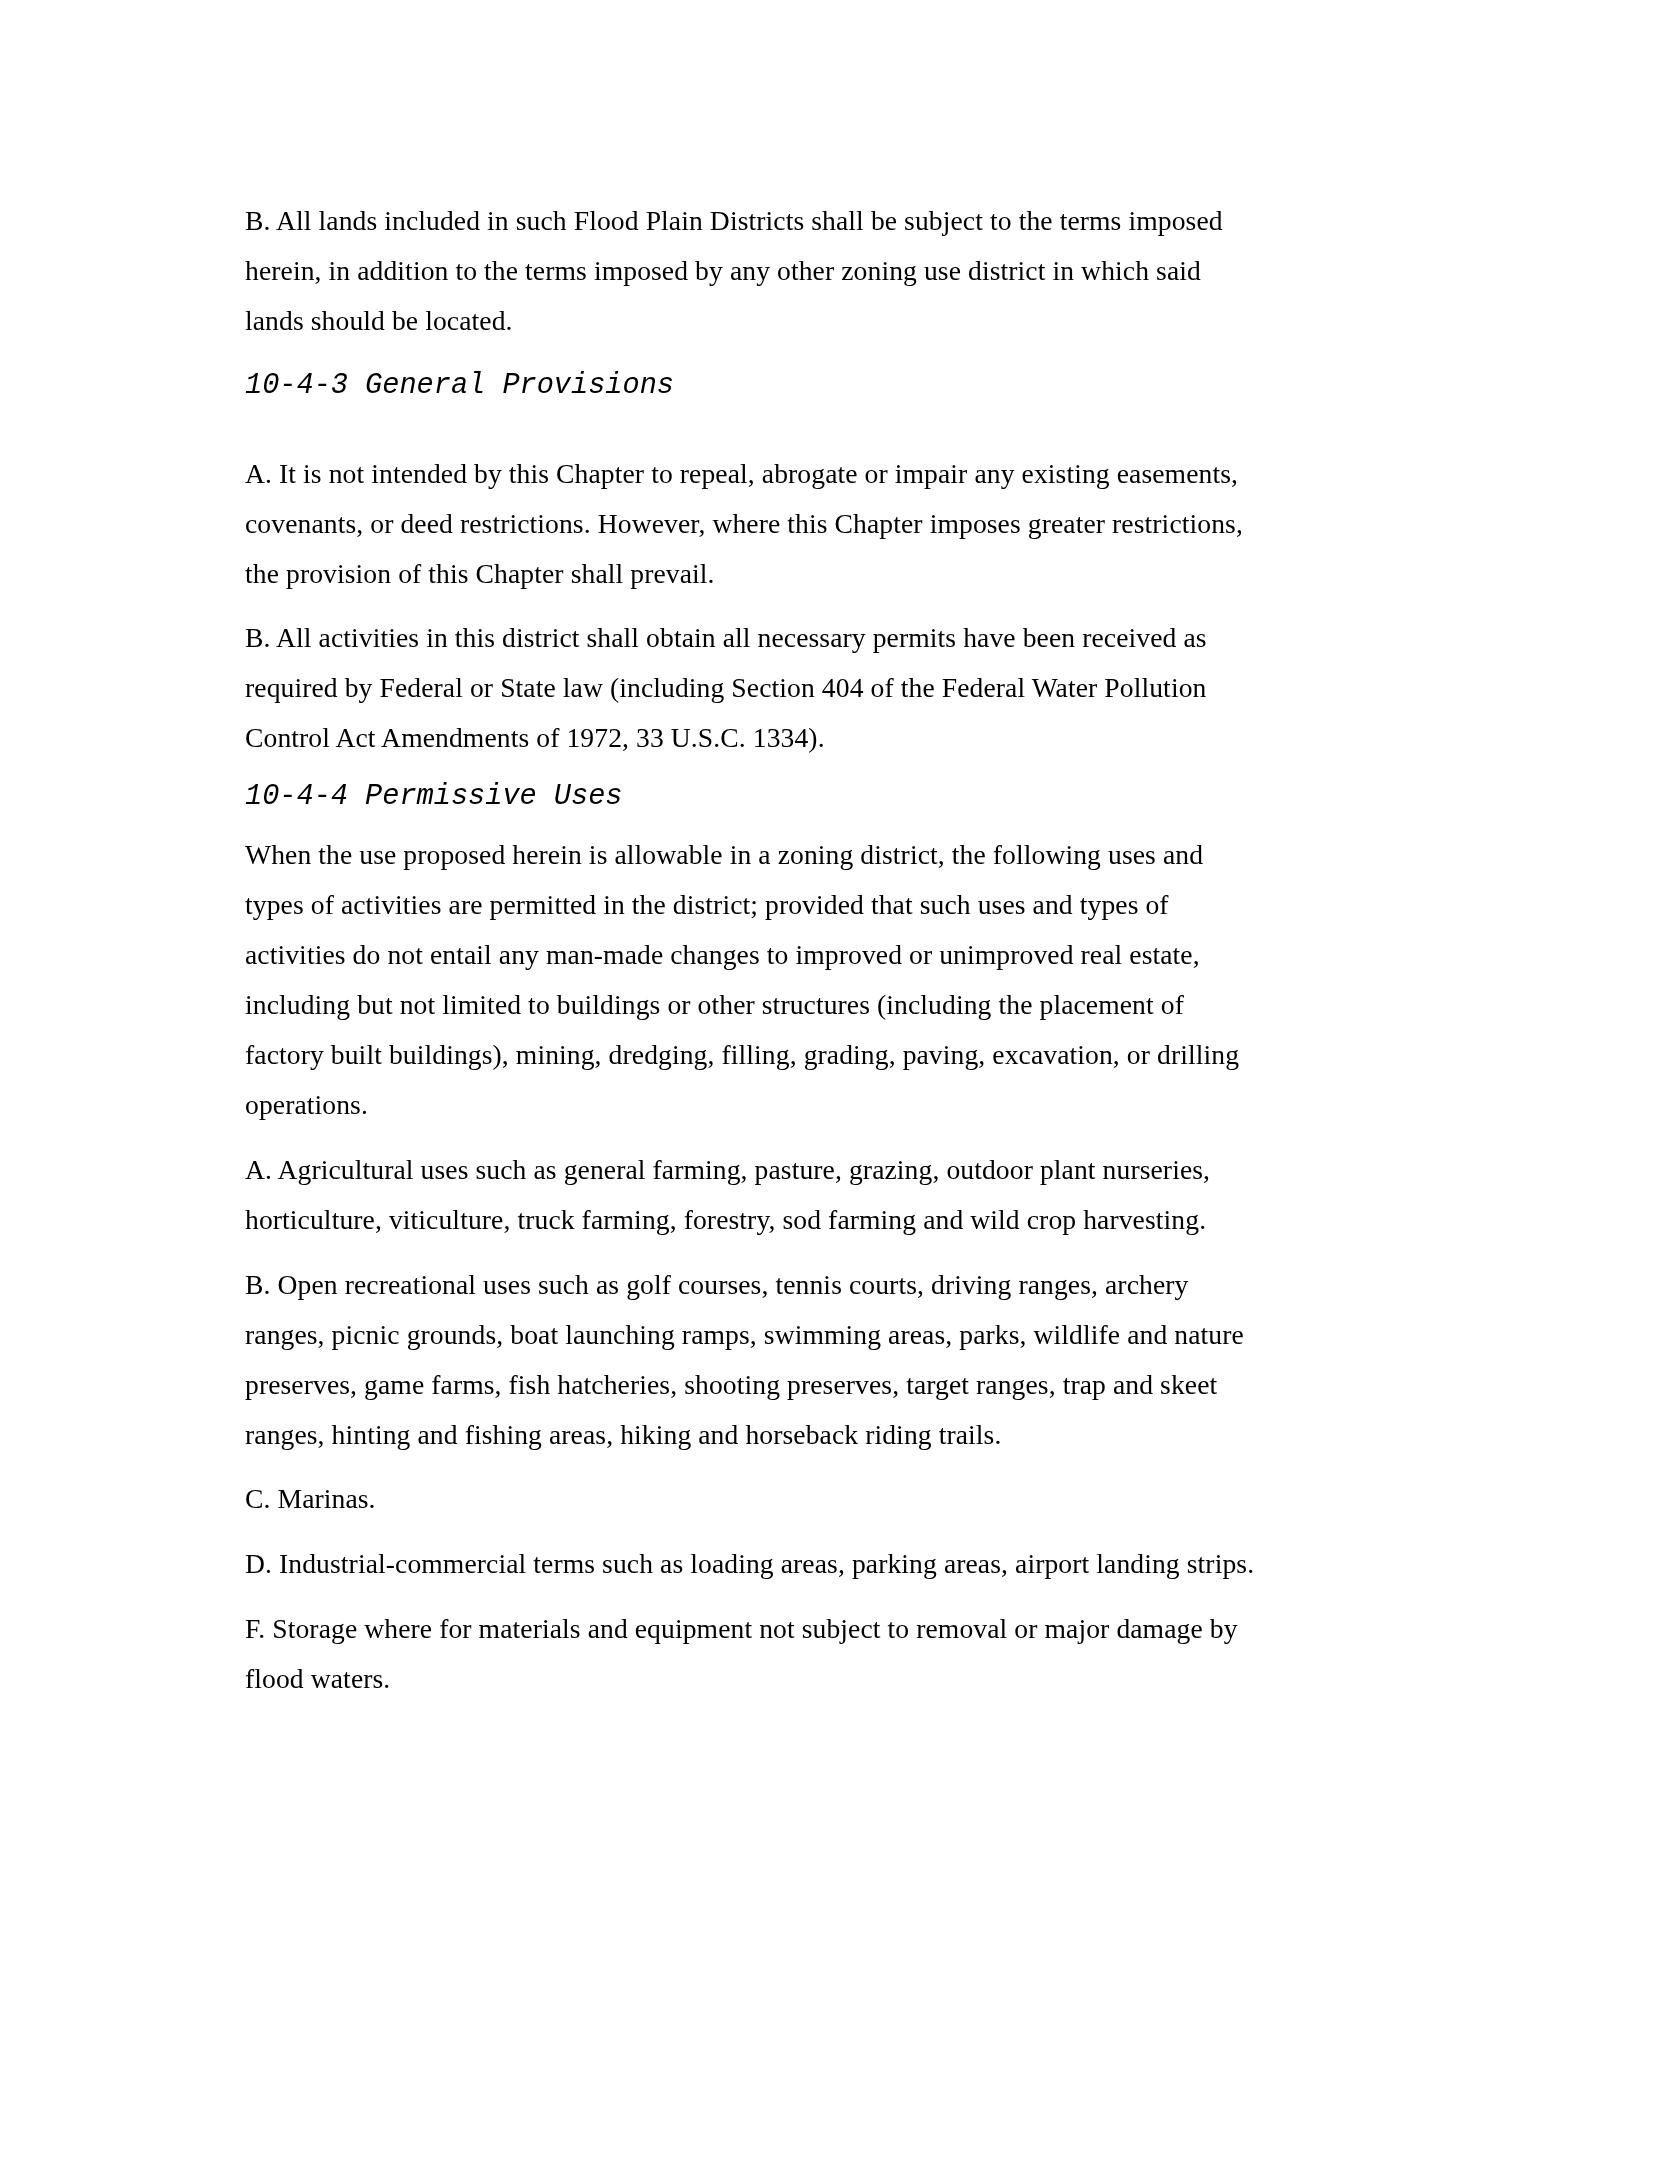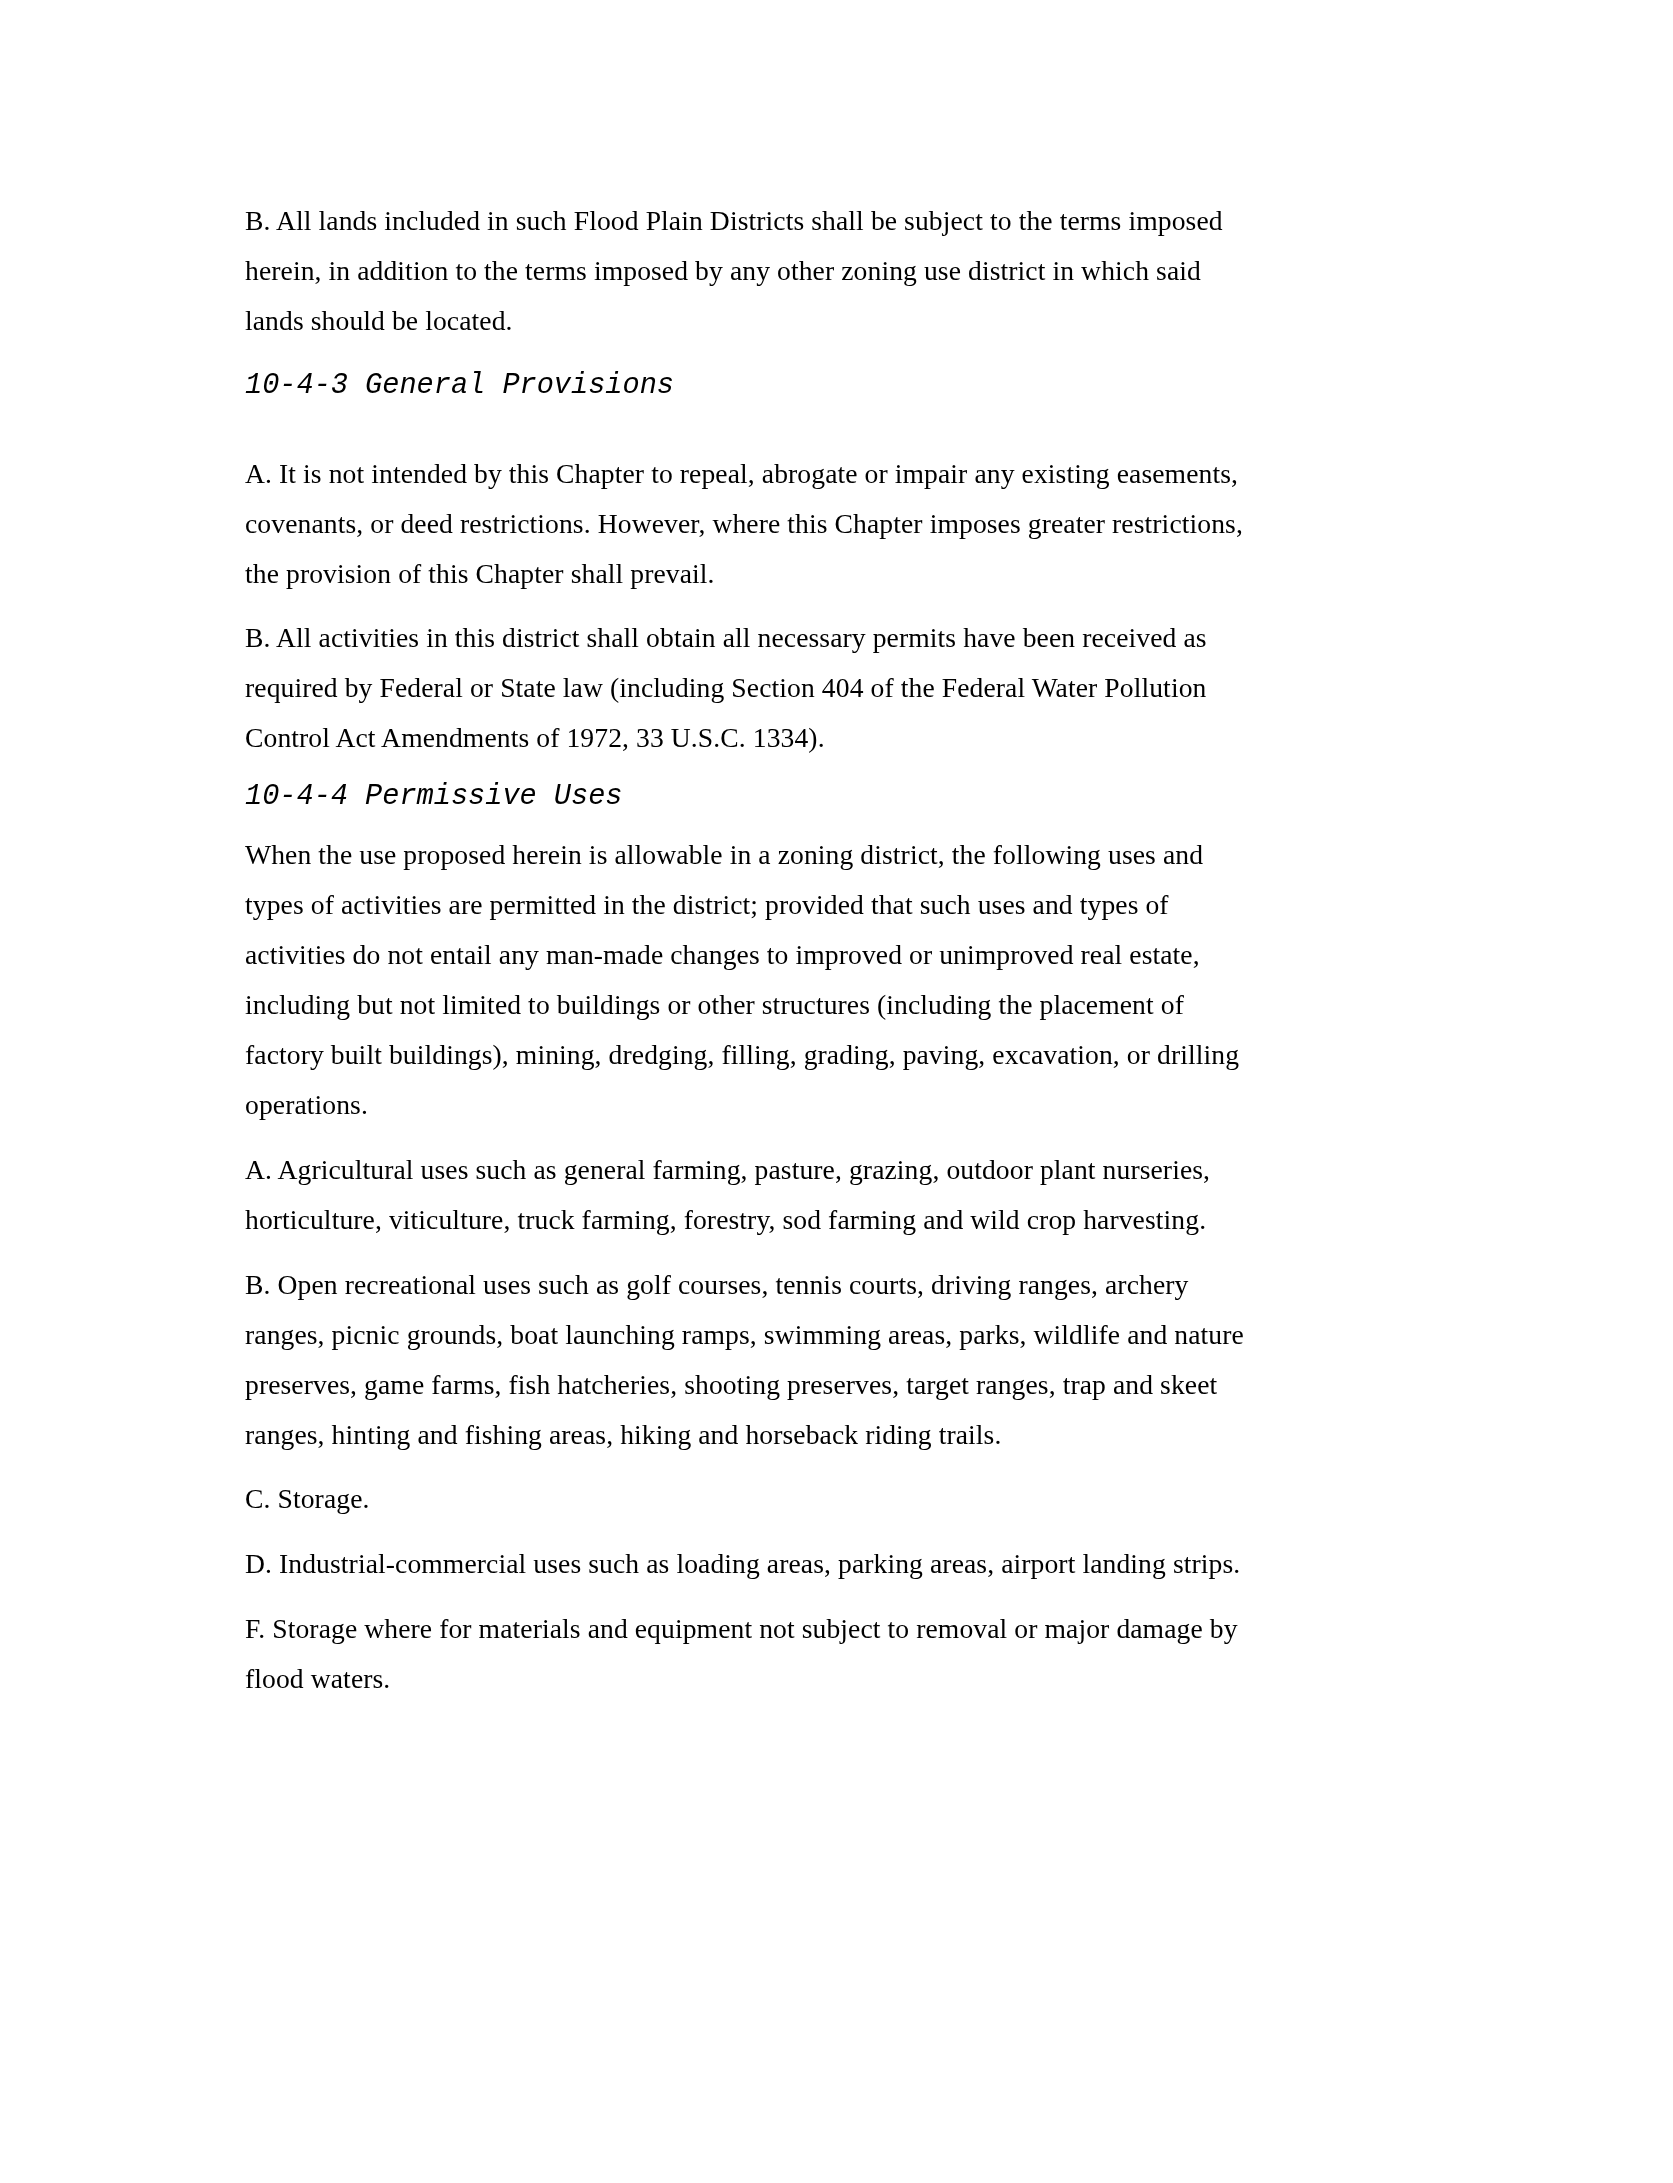--- a/index.html
+++ b/index.html
@@ -62,18 +62,18 @@
 activities do not entail any man-made changes to improved or unimproved real estate,
 including but not limited to buildings or other structures (including the placement of
 factory built buildings), mining, dredging, filling, grading, paving, excavation, or drilling
 operations.</p>
   <p class="para">A. Agricultural uses such as general farming, pasture, grazing, outdoor plant nurseries,
 horticulture, viticulture, truck farming, forestry, sod farming and wild crop harvesting.</p>
   <p class="para">B. Open recreational uses such as golf courses, tennis courts, driving ranges, archery
 ranges, picnic grounds, boat launching ramps, swimming areas, parks, wildlife and nature
 preserves, game farms, fish hatcheries, shooting preserves, target ranges, trap and skeet
 ranges, hinting and fishing areas, hiking and horseback riding trails.</p>
-  <p class="para">C. Storage.</p>
-  <p class="para">D. Industrial-commercial uses such as loading areas, parking areas, airport landing strips.</p>
+  <p class="para">C. Marinas.</p>
+  <p class="para">D. Industrial-commercial terms such as loading areas, parking areas, airport landing strips.</p>
   <p class="para">F. Storage where for materials and equipment not subject to removal or major damage by
 flood waters.</p>
 </div>
 
 
 </body></html>

